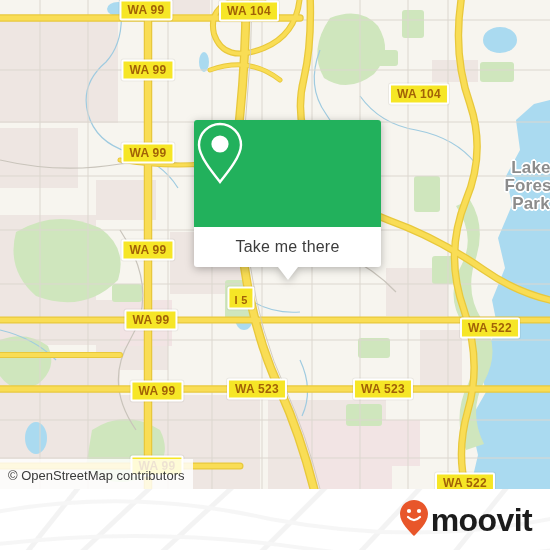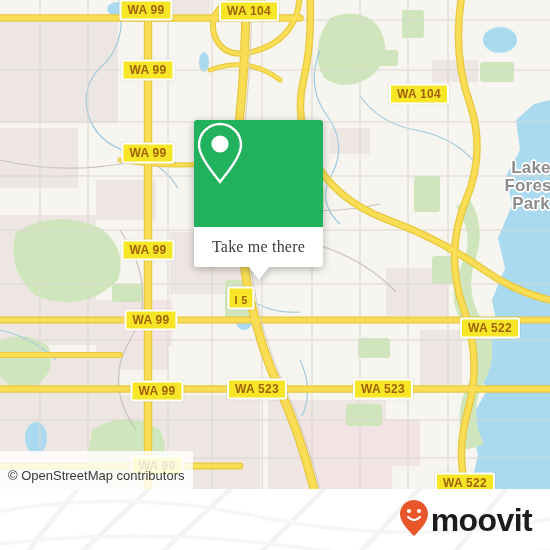--- a/index.html
+++ b/index.html
@@ -49,33 +49,32 @@
     white-space:nowrap;
     box-shadow:0 0 0 1px rgba(0,0,0,.05);
     transform:translate(-50%,-50%);
   }
   .shield.sm{font-size:11px;padding:4px 5px 1px 5px;}
 
   
   .attrib{
     position:absolute;left:0;bottom:0;
     height:26px;line-height:26px;
-    padding:12px 8px 0 8px;
+    padding:4px 8px 0 8px;
     background:rgba(255,255,255,.82);
     color:#3a3a3a;
     font-size:13px;
     white-space:nowrap;
   }
 
   
   .popup{
     position:absolute;
-    left:194px;top:120px;width:129px;
+    left:194px;top:120px;width:187px;
     filter:drop-shadow(0 2px 4px rgba(0,0,0,.28));
-    font-family:Liberation Serif, serif;
   }
   .popup-body{
     background:#ffffff;
     border-radius:3px;
     overflow:hidden;
   }
   .popup-green{
     background:#22b15c;
     height:107px;
     display:flex;align-items:center;justify-content:center;

